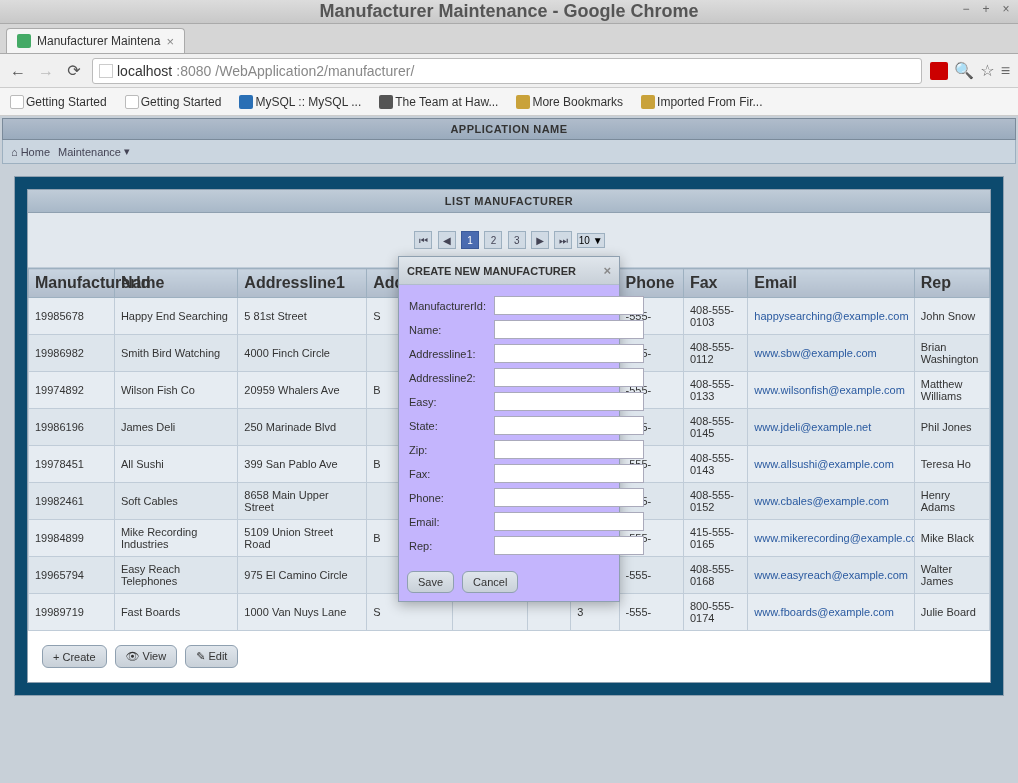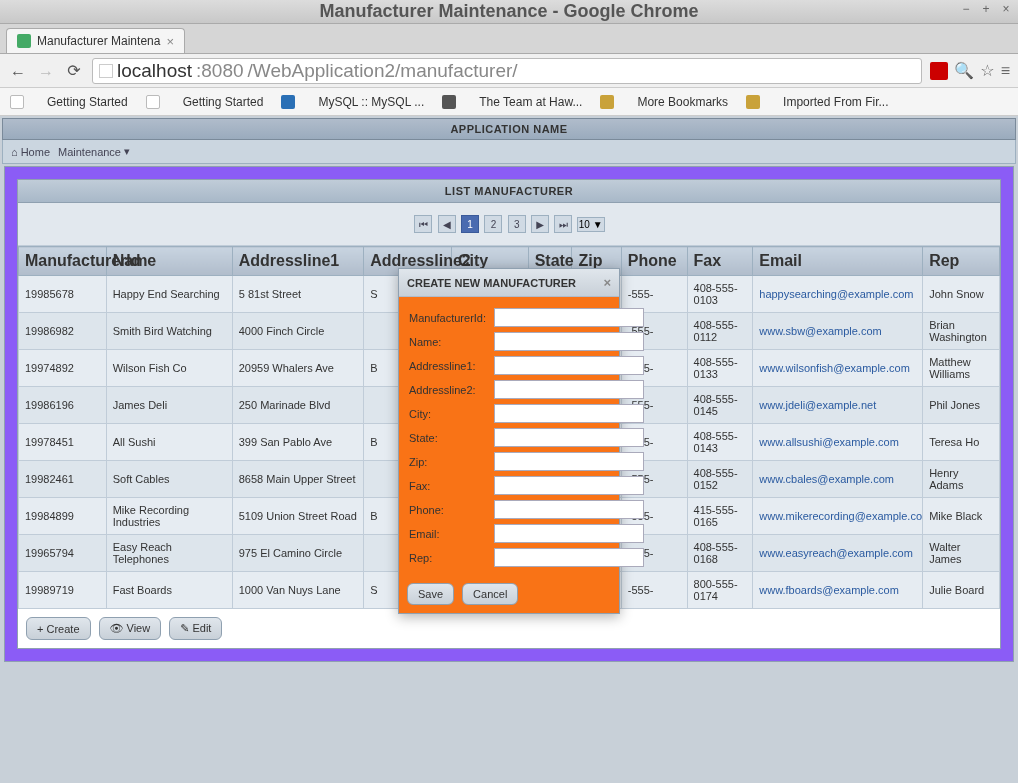--- a/index.html
+++ b/index.html
@@ -14,67 +14,67 @@
   
   .tabstrip { height: 30px; background: #d6d6d6; display: flex; align-items: flex-end; padding-left: 6px; border-bottom: 1px solid #aaa; }
   .tab { background: #f5f5f5; border: 1px solid #aaa; border-bottom: none; border-radius: 4px 4px 0 0; padding: 5px 10px; display: flex; align-items: center; gap: 6px; font-size: 12px; color: #333; }
   .tab-icon { width: 14px; height: 14px; background: #4a6; border-radius: 2px; }
   .tab-close { color: #888; font-size: 13px; line-height: 1; }
   
   
   .navtoolbar { height: 34px; background: #f0f0f0; display: flex; align-items: center; padding: 0 8px; gap: 8px; border-bottom: 1px solid #ccc; }
   .nav-arrow { width: 20px; height: 20px; text-align: center; line-height: 20px; color: #555; font-size: 16px; }
   .nav-arrow.dim { color: #bbb; }
-  .urlbar { flex: 1; height: 26px; border: 1px solid #bbb; border-radius: 3px; background: #fff; display: flex; align-items: center; padding: 0 6px; gap: 4px; font-size: 19px; color: #333; }
+  .urlbar { flex: 1; height: 26px; border: 1px solid #bbb; border-radius: 3px; background: #fff; display: flex; align-items: center; padding: 0 6px; gap: 4px; font-size: 14px; color: #333; }
   .urlbar .page-icon { width: 14px; height: 14px; border: 1px solid #ccc; }
   .urlbar .path { color: #888; }
   .nav-right { display: flex; gap: 6px; align-items: center; }
   .ext-icon { width: 18px; height: 18px; background: #c00; border-radius: 2px; }
   .lens-icon, .star-icon, .menu-icon { color: #666; font-size: 16px; }
   
   
   .bookmarksbar { height: 28px; background: #f5f5f5; display: flex; align-items: center; padding: 0 10px; gap: 18px; border-bottom: 1px solid #ccc; font-size: 12px; color: #333; }
-  .bm-item { display: flex; align-items: center; gap: 23px; }
+  .bm-item { display: flex; align-items: center; gap: 2px; }
   .bm-icon { width: 14px; height: 14px; border-radius: 2px; }
   .bm-doc { background: #fff; border: 1px solid #bbb; }
   .bm-mysql { background: #2a6fb5; }
   .bm-team { background: #555; }
   .bm-folder { background: #c9a23a; }
   
   
   .appwrap { padding: 2px; background: #c8d0d8; height: calc(100% - 116px); }
   .apphead { background: linear-gradient(#b0bccb,#9aabbd); border: 1px solid #7a8a9a; text-align: center; padding: 4px; font-weight: bold; font-size: 11px; color: #333; letter-spacing: 0.5px; }
   .breadcrumb { background: #cbd6e0; border: 1px solid #9db0c0; border-top: none; padding: 5px 8px; font-size: 11px; color: #445; display:flex; gap:8px; }
   .breadcrumb span { display:flex; align-items:center; gap:3px; }
   
-  .panelouter { margin: 2px; border: 1px solid #8fa0b0; background: #8b5cf6; }
+  .panelouter { margin: 12px; border: 1px solid #8fa0b0; background: #0c4a6e; }
   .panelinner { margin: 12px; border: 1px solid #8fa0b0; background: #fff; }
   .panelhead { background: linear-gradient(#c0ccd8,#a8b8c8); border-bottom: 1px solid #8fa0b0; text-align: center; padding: 5px; font-weight: bold; font-size: 11px; color: #333; letter-spacing: 0.5px; }
   
   
-  .paginator { text-align: center; padding: 12px; border-bottom: 1px solid #c0ccd8; background:#e2e8ee; }
+  .paginator { text-align: center; padding: 18px; border-bottom: 1px solid #c0ccd8; background:#e2e8ee; }
   .pg-btn { display: inline-block; min-width: 18px; height: 18px; line-height: 17px; border: 1px solid #9db0c0; background: #d0dae4; margin: 0 1px; font-size: 10px; color: #445; text-align:center; padding:0 3px; }
   .pg-btn.active { background: #4a6bb0; color: #fff; border-color:#3a5a9a; }
   .pg-sel { border:1px solid #9db0c0; background:#d0dae4; font-size:10px; padding:1px; }
   
   
   table.data { width: 100%; border-collapse: collapse; table-layout: fixed; }
   table.data th { background: linear-gradient(#c8d4e0,#b0bccb); border: 1px solid #9db0c0; padding: 5px 6px; font-size: 16px; color: #333; text-align:left; }
   table.data td { border: 1px solid #c0ccd8; padding: 6px 6px; font-size: 11px; color: #333; background:#dde5ec; overflow:hidden; white-space:normal; }
   table.data tr:nth-child(odd) td { background:#e6ecf2; }
   table.data tr.sel td { background:#7a8fa5; color:#e8eef4; }
   table.data a { color:#2a5aa0; text-decoration:none; }
   table.data tr.sel a { color:#dfe8f0; }
   
   
-  .btnbar { padding: 8px; display:flex; gap:8px; }
+  .btnbar { padding: 14px; display:flex; gap:8px; }
   .btn { border: 1px solid #8fa0b0; background: linear-gradient(#e0e6ec,#c8d0d8); padding: 4px 10px; font-size: 11px; color: #333; border-radius:6px; }
   
   
-  .modal { position: absolute; left: 398px; top: 268px; width: 222px; background: #f97316; border: 1px solid #8fa0b0; box-shadow: 0 3px 12px rgba(0,0,0,0.3); z-index:100; }
+  .modal { position: absolute; left: 398px; top: 256px; width: 222px; background: #c4b5fd; border: 1px solid #8fa0b0; box-shadow: 0 3px 12px rgba(0,0,0,0.3); z-index:100; }
   .modal-head { background: linear-gradient(#e0e6ec,#c8d0d8); padding: 6px 8px; font-size: 11px; font-weight: bold; color: #333; border-bottom:1px solid #b0bccb; display:flex; justify-content:space-between; align-items:center; }
   .modal-close { color:#888; font-size:13px; }
   .modal-body { padding: 6px 10px; }
   .fld { display:flex; align-items:center; margin:5px 0; }
   .fld label { flex:0 0 85px; font-size:11px; color:#333; }
   .fld input { flex:1; border:1px solid #aab; height:19px; padding:1px 3px; font-size:11px; }
   .modal-foot { padding:5px 8px 8px; display:flex; gap:8px; }
 </style>
 </head>
 <body>
@@ -338,21 +338,21 @@
       </div>
     <div class="fld">
         <label>Addressline1:</label>
         <input style="">
       </div>
     <div class="fld">
         <label>Addressline2:</label>
         <input style="">
       </div>
     <div class="fld">
-        <label>City:</label>
+        <label>Easy:</label>
         <input style="">
       </div>
     <div class="fld">
         <label>State:</label>
         <input style="">
       </div>
     <div class="fld">
         <label>Zip:</label>
         <input style="">
       </div>

